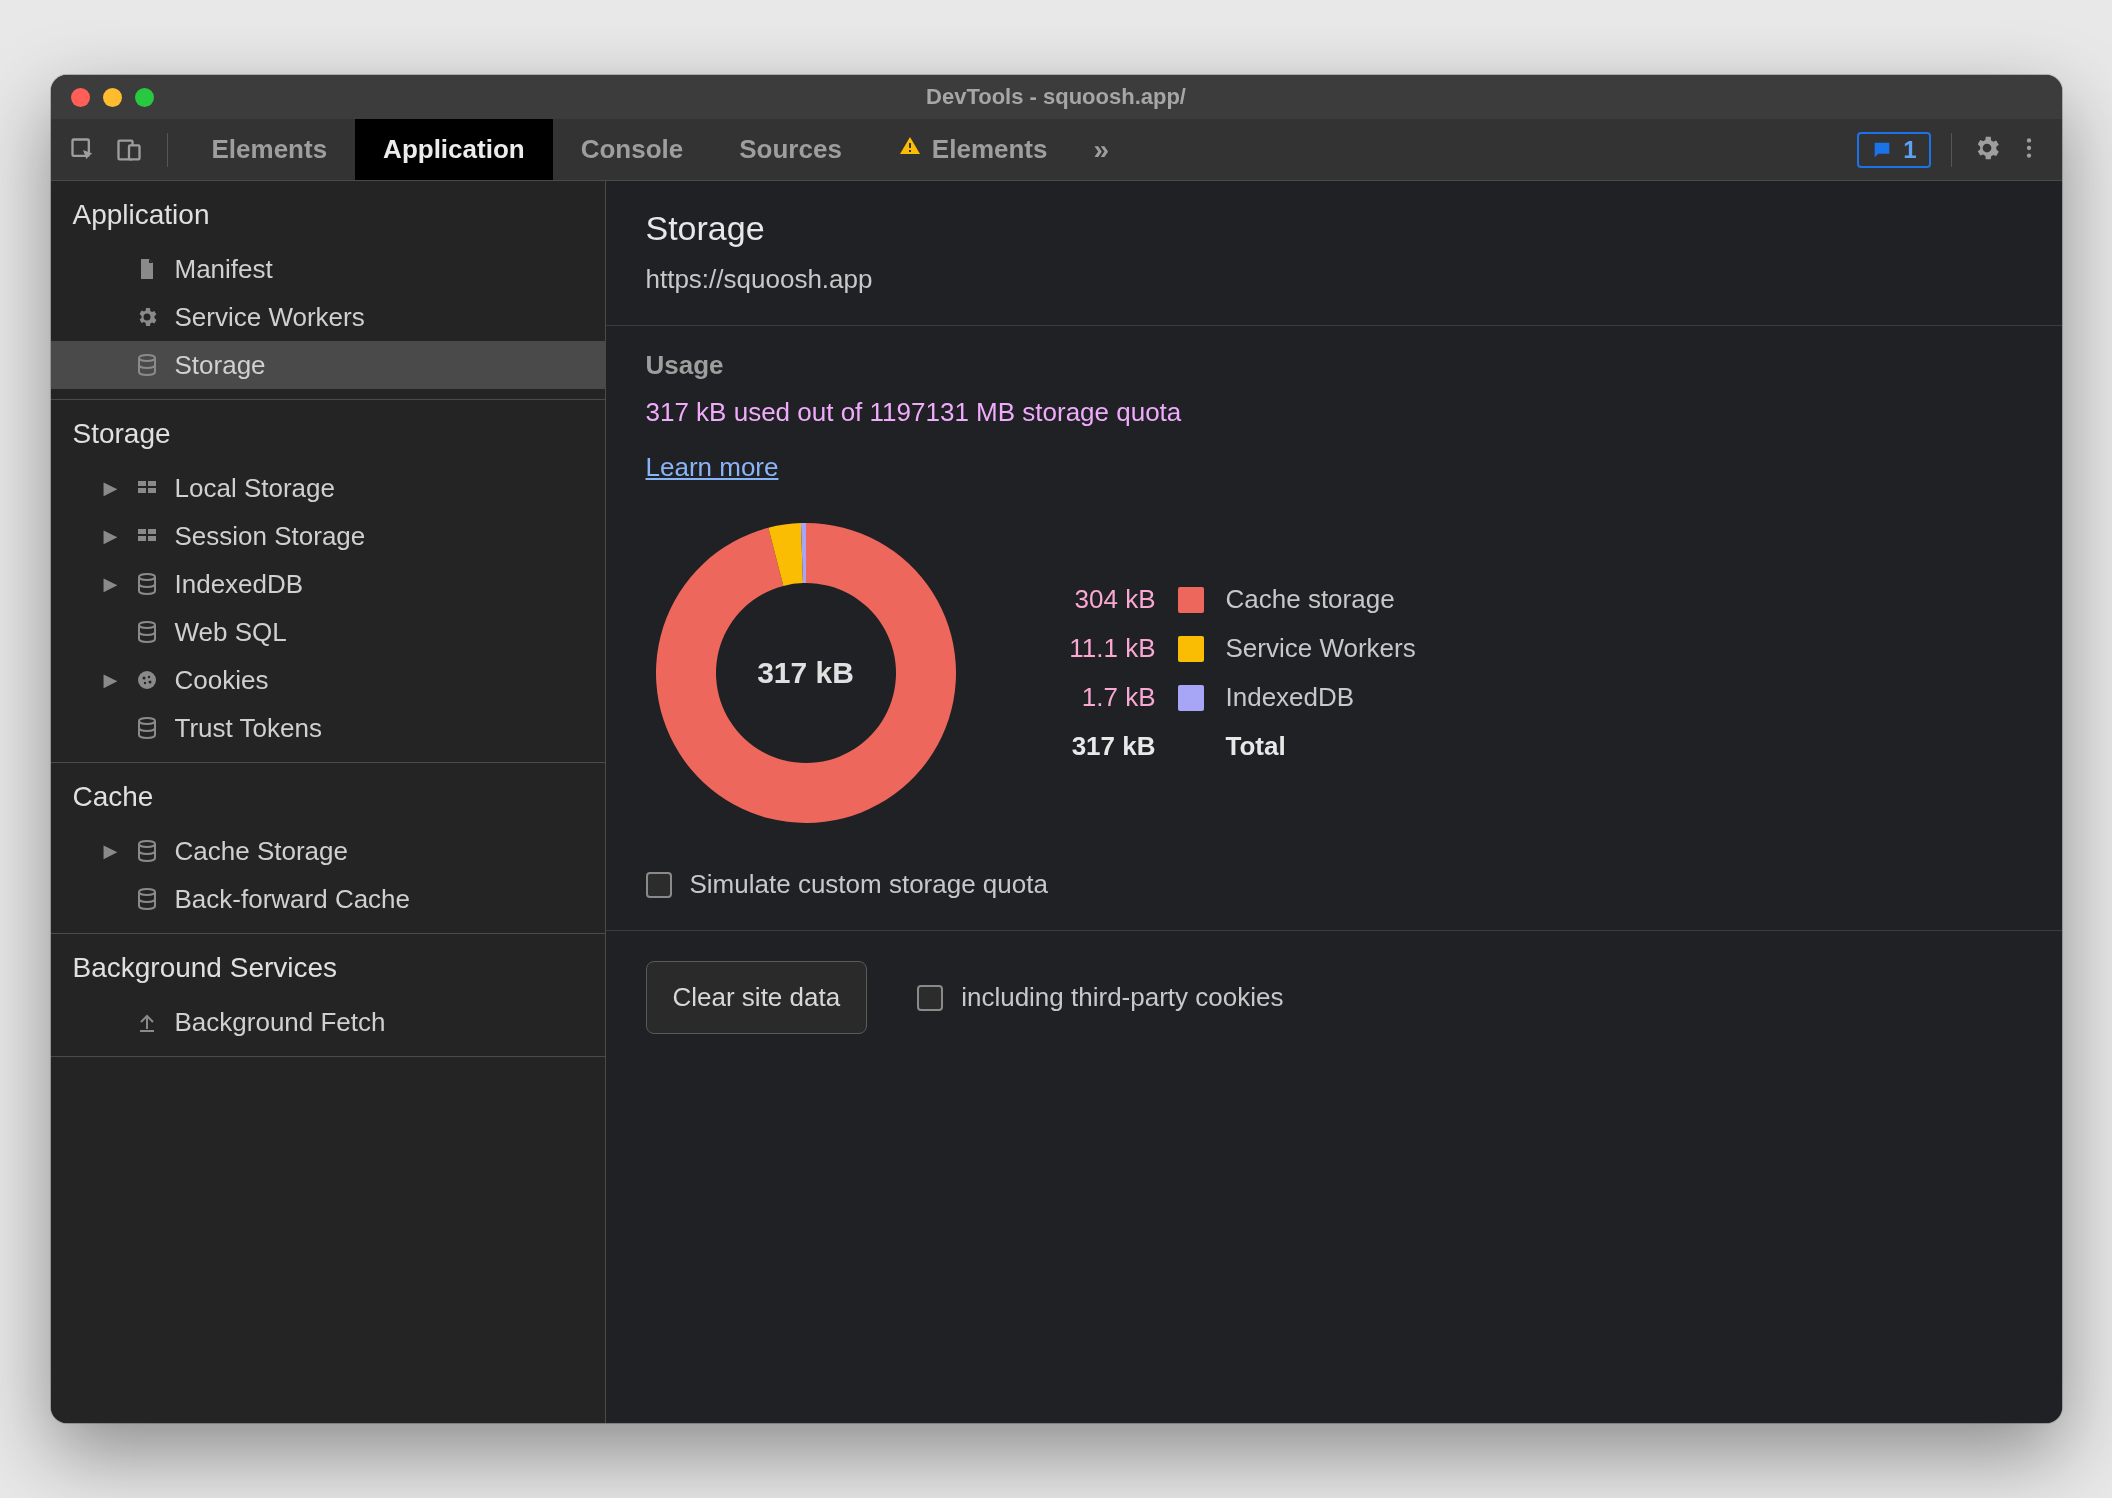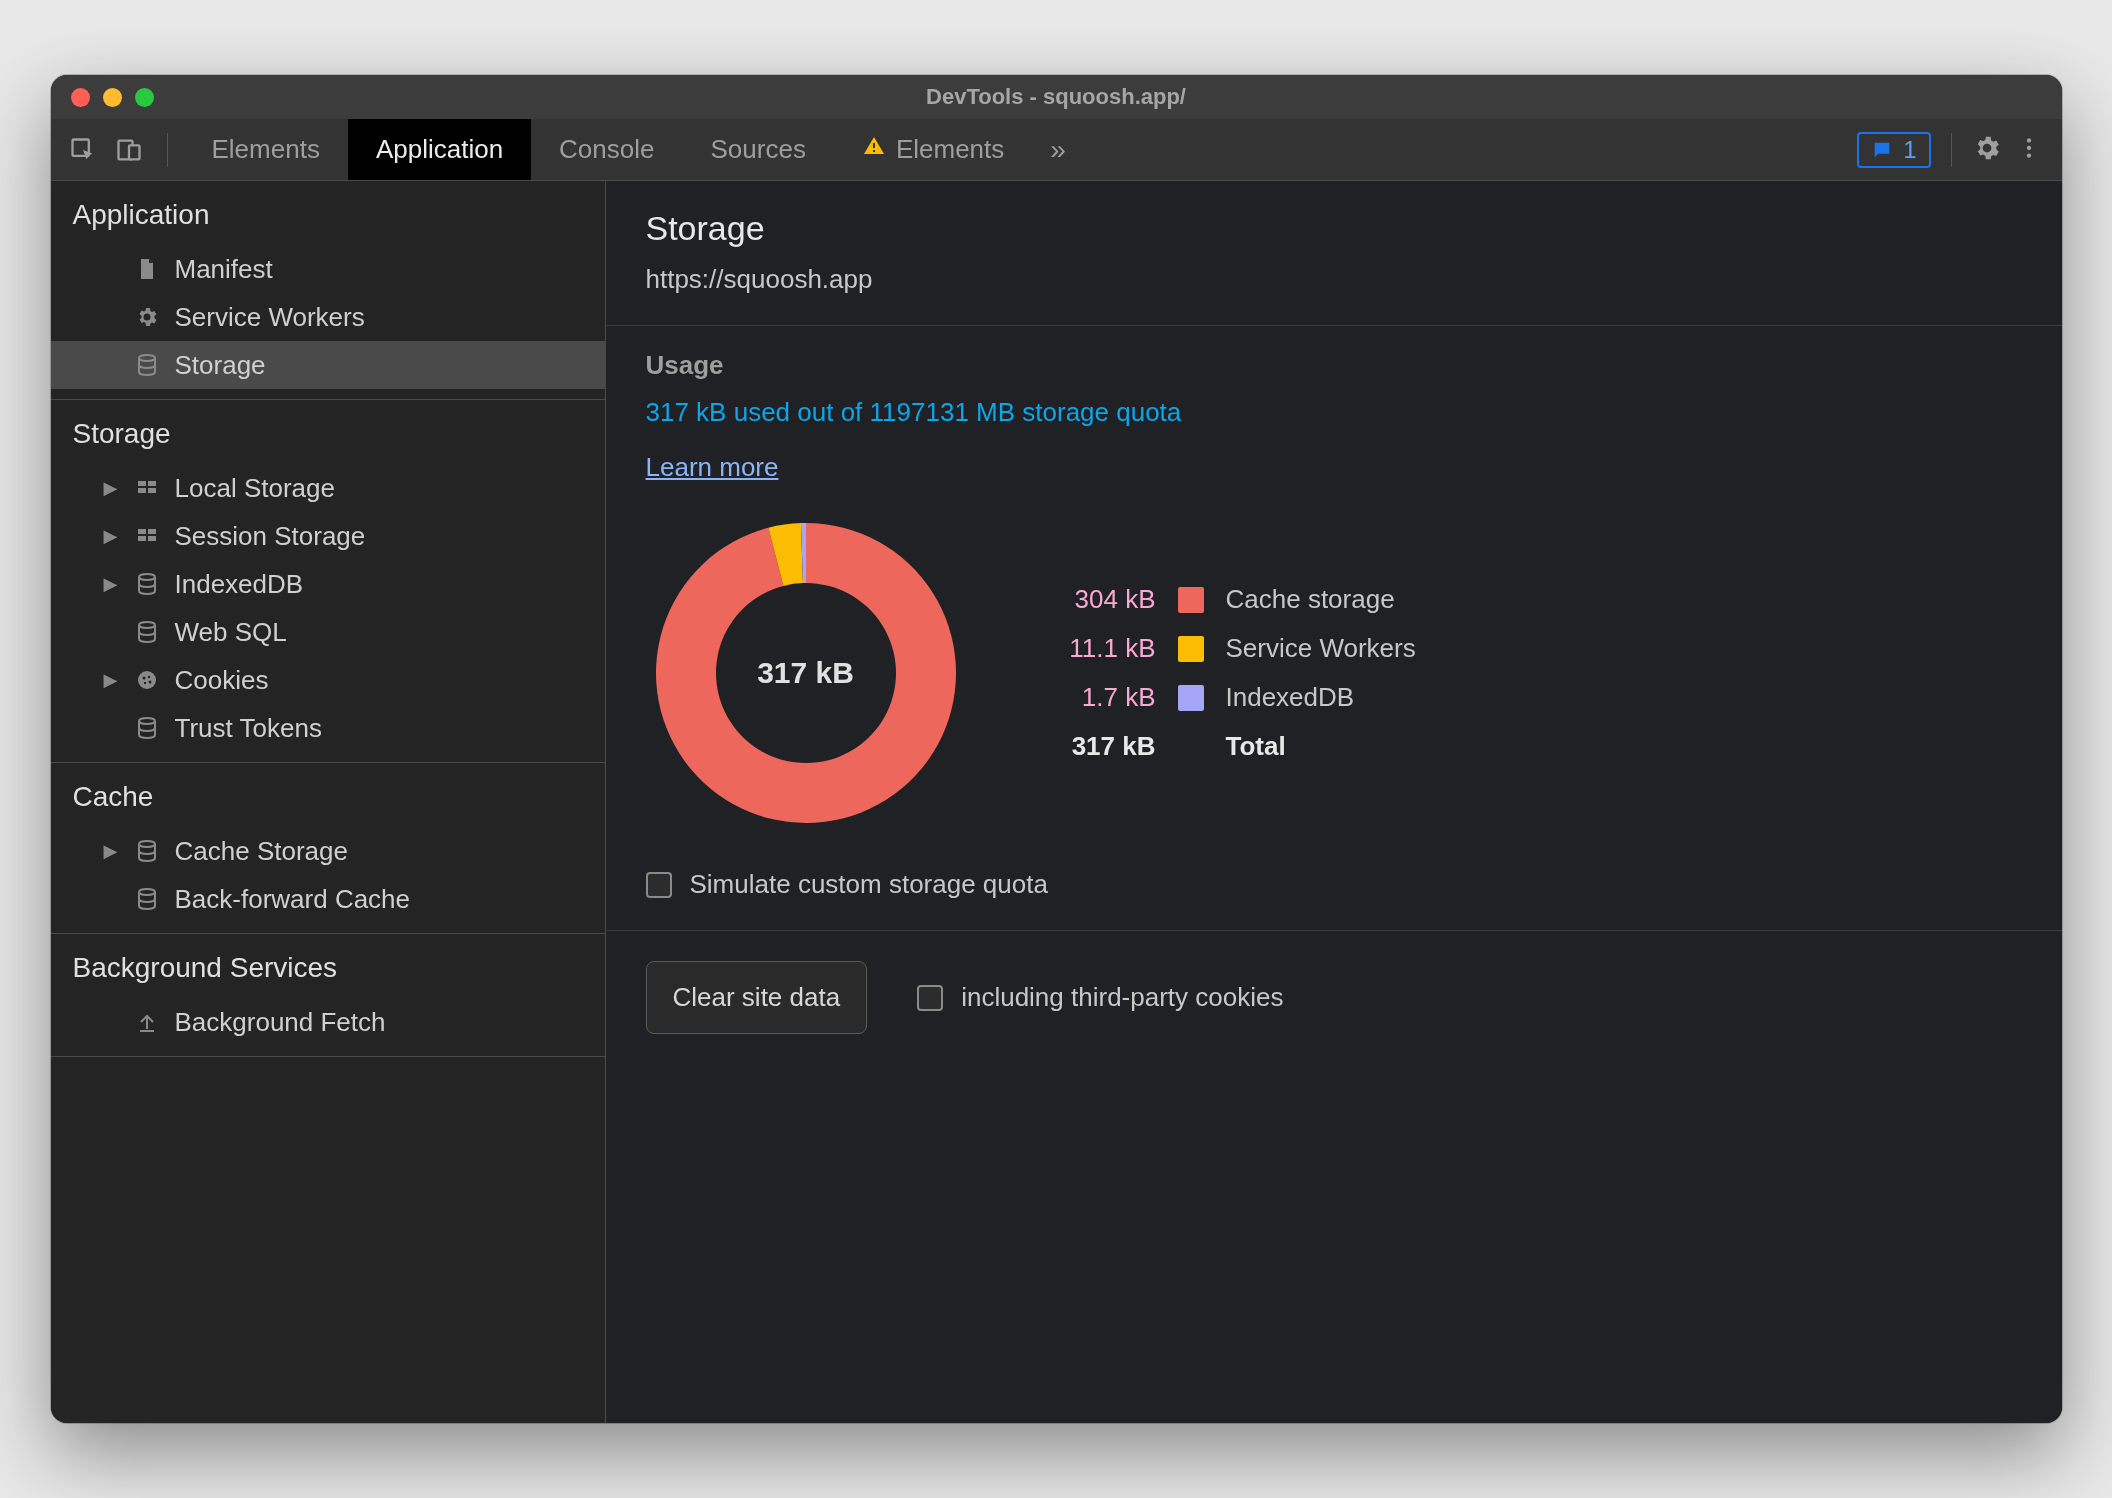--- a/index.html
+++ b/index.html
@@ -44,20 +44,21 @@
     font-size: 22px;
     font-weight: 600;
   }
   
   .toolbar {
     height: 62px;
     background: #333333;
     display: flex;
     align-items: stretch;
     border-bottom: 1px solid #4a4a4a;
+    font-weight: bold;
   }
   .toolbar-left {
     display: flex;
     align-items: center;
     padding: 0 10px 0 18px;
     gap: 18px;
   }
   .tb-icon { color: #9e9e9e; display:flex; align-items:center; }
   .vsep { width:1px; height:34px; background:#555; margin:0 6px; }
   .tabs { display:flex; align-items:stretch; }
@@ -130,21 +131,21 @@
     color:#d0d0d0;
   }
   .main-header {
     padding: 28px 40px 30px 40px;
   }
   .main-title { font-size:34px; color:#e8e8e8; margin-bottom:16px; }
   .main-sub { font-size:26px; color:#c8c8c8; }
   .divider { height:1px; background:#3c3c3c; }
   .usage-block { padding: 24px 40px 30px 40px; }
   .usage-h { font-size:26px; font-weight:600; color:#9e9e9e; margin-bottom:16px; }
-  .usage-text { font-size:26px; color:#0ea5e9; margin-bottom:24px; }
+  .usage-text { font-size:26px; color:#f0abfc; margin-bottom:24px; }
   .learn-link { color:#8ab4f8; text-decoration:underline; font-size:26px; cursor:pointer; }
   .chart-row {
     display:flex; align-items:center; gap:80px;
     margin-top:30px;
   }
   .donut-wrap { position:relative; width:320px; height:320px; }
   .donut-center {
     position:absolute; inset:0; display:flex; align-items:center; justify-content:center;
     font-size:30px; font-weight:600; color:#e0e0e0;
   }

